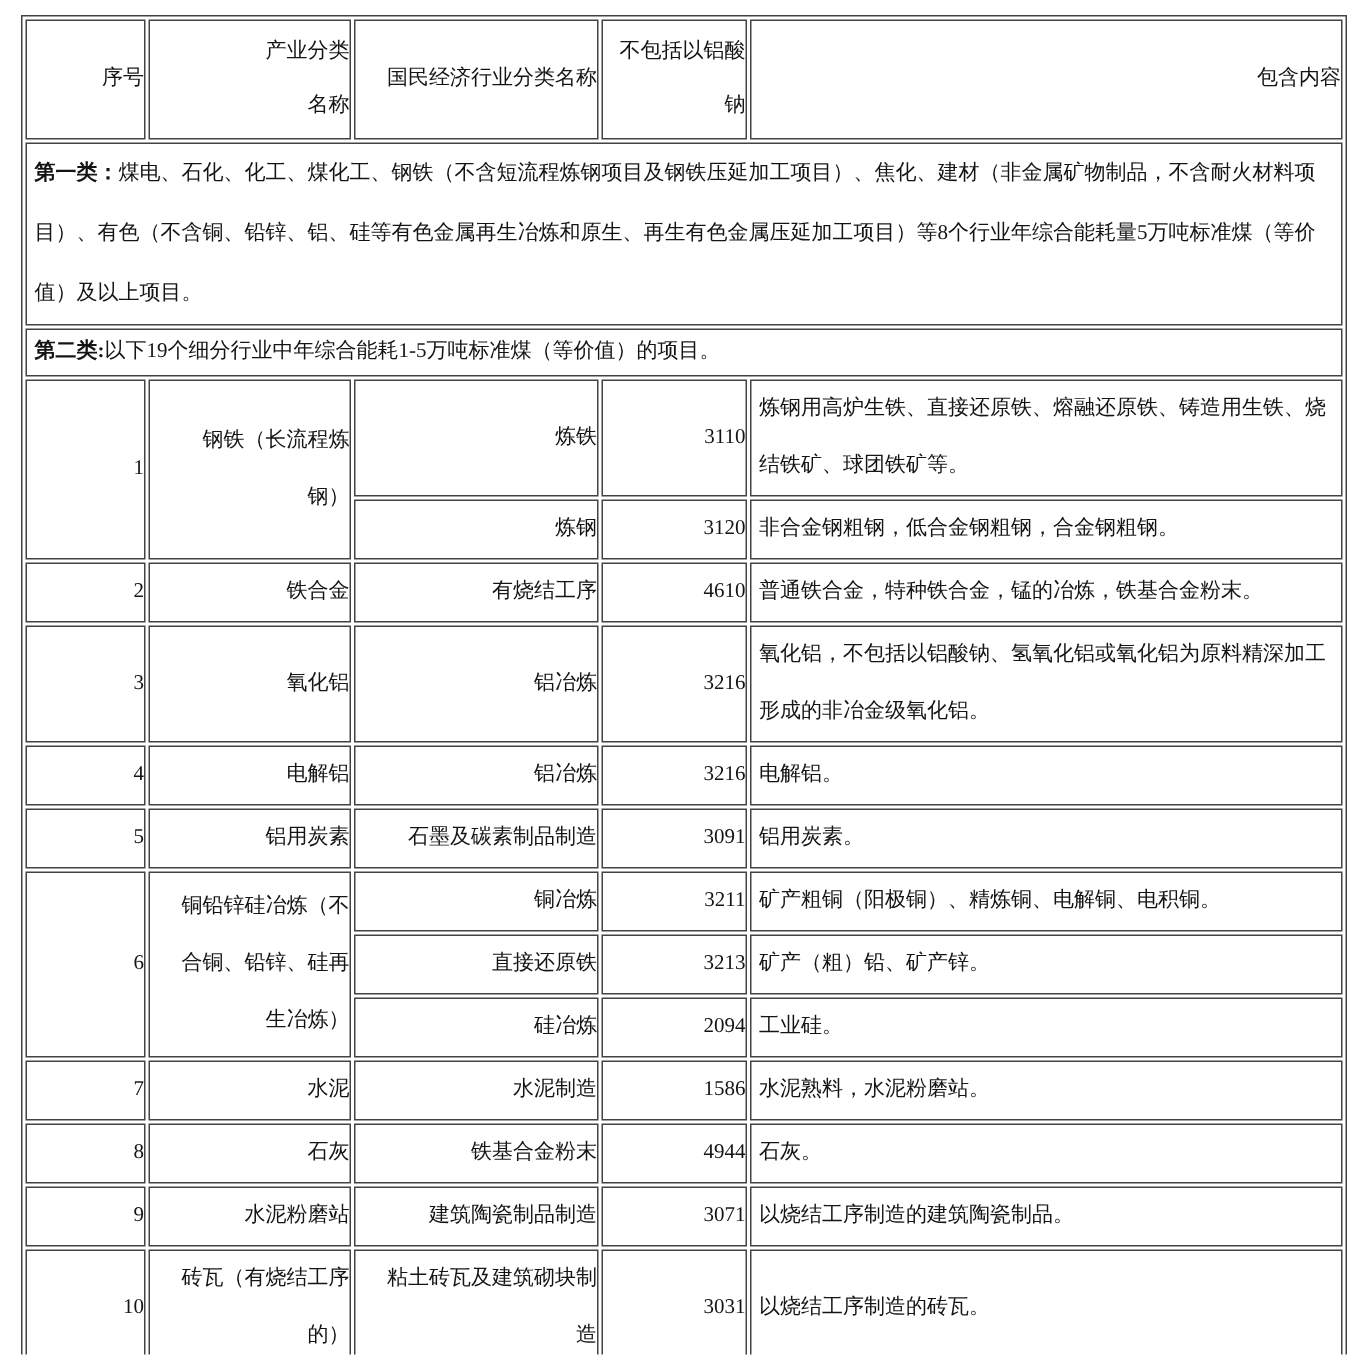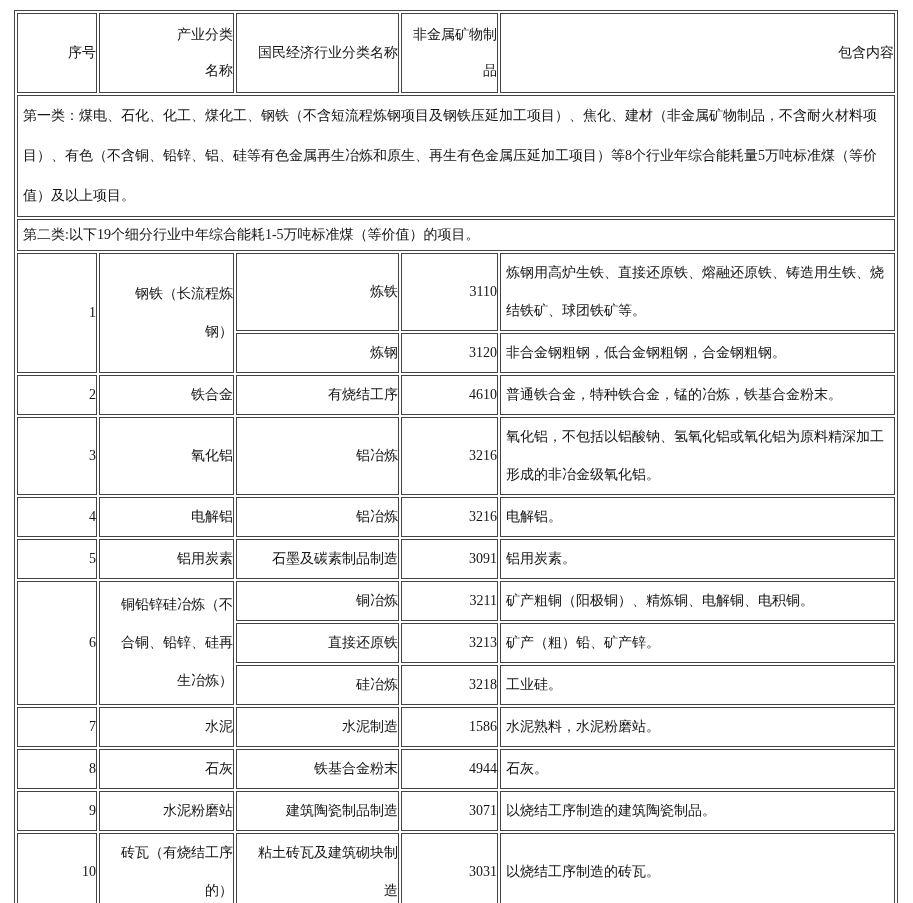--- a/index.html
+++ b/index.html
@@ -29,41 +29,41 @@
     vertical-align: middle;
     padding: 0;
     overflow: hidden;
   }
   .center { text-align: right; }
   .left   { text-align: left; padding-left: 5px; padding-right: 4px; }
   .pre    { white-space: pre-line; }
   tr.hdr td { line-height: 36px; height: 78px; }
   td.cat1-cell { line-height: 40px; height: 118px; }
   td.cat2-cell { line-height: 30px; height: 30px; }
-  b.cat-label { font-weight: normal; }
+  b.cat-label { font-weight: bold; }
 </style>
 </head>
 <body>
 
 <table class="doc-table">
   <colgroup>
     <col style="width:80px">
     <col style="width:135px">
     <col style="width:163px">
     <col style="width:97px">
     <col>
   </colgroup>
 
   <tbody>
       <tr class="hdr">
     <td class="center">序号</td>
     <td class="center pre">产业分类
 名称</td>
     <td class="center">国民经济行业分类名称</td>
-    <td class="center">非金属矿物制品</td>
+    <td class="center">不包括以铝酸钠</td>
     <td class="center">包含内容</td>
   </tr>
 
   <tr>
     <td class="left cat1-cell" colspan="5"><b class="cat-label">第一类：</b><span class="pre">煤电、石化、化工、煤化工、钢铁（不含短流程炼钢项目及钢铁压延加工项目）、焦化、建材（非金属矿物制品，不含耐火材料项
 目）、有色（不含铜、铅锌、铝、硅等有色金属再生冶炼和原生、再生有色金属压延加工项目）等8个行业年综合能耗量5万吨标准煤（等价
 值）及以上项目。</span></td>
   </tr>
 
   <tr>
@@ -127,21 +127,21 @@
     <td class="center">3211</td>
     <td class="left">矿产粗铜（阳极铜）、精炼铜、电解铜、电积铜。</td>
   </tr>
   <tr>
     <td class="center">直接还原铁</td>
     <td class="center">3213</td>
     <td class="left">矿产（粗）铅、矿产锌。</td>
   </tr>
   <tr>
     <td class="center">硅冶炼</td>
-    <td class="center">3218</td>
+    <td class="center">2094</td>
     <td class="left">工业硅。</td>
   </tr>
 
   <tr>
     <td class="center">7</td>
     <td class="center">水泥</td>
     <td class="center">水泥制造</td>
     <td class="center">1586</td>
     <td class="left">水泥熟料，水泥粉磨站。</td>
   </tr>

